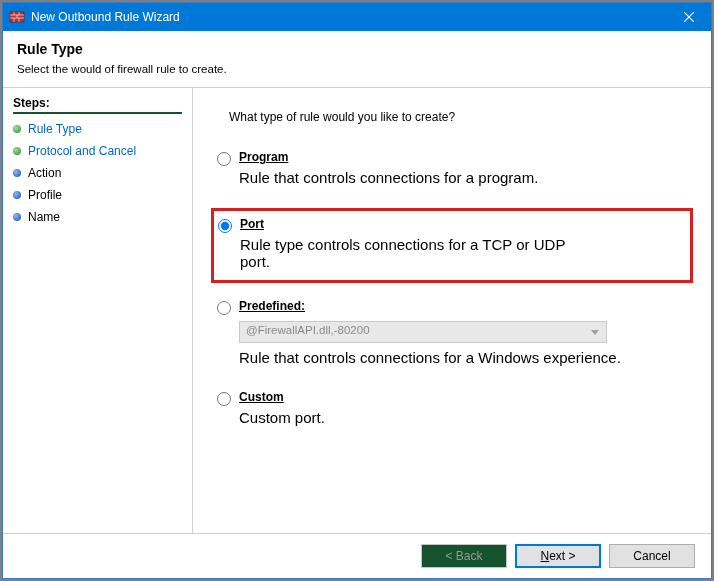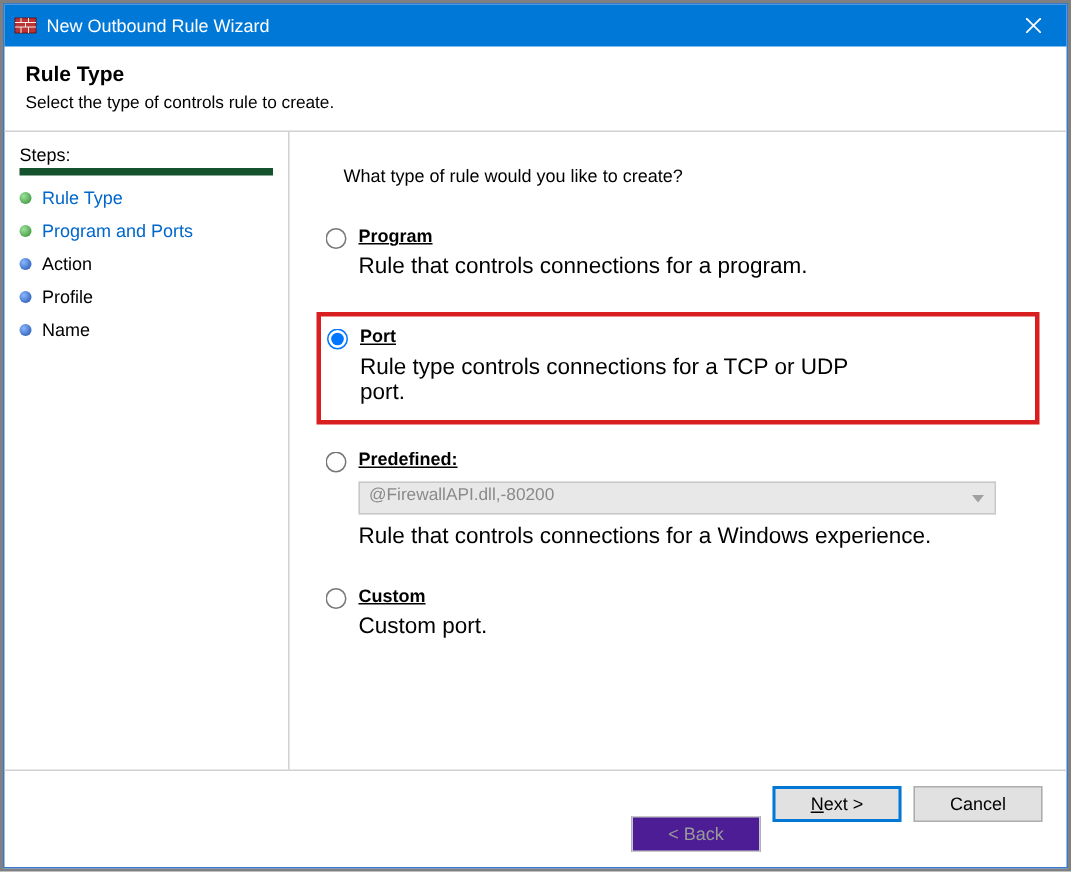--- a/index.html
+++ b/index.html
@@ -60,24 +60,24 @@
     flex: 1;
     display: flex;
     min-height: 0;
   }
   .sidebar {
     width: 190px;
     border-right: 1px solid #d0d0d0;
     padding: 8px 10px;
   }
   .sidebar .steps-label {
-    font-weight: normal;
+    font-weight: bold;
     font-size: 12px;
     margin-bottom: 4px;
-    border-bottom: 5px solid #14532d;
+    border-bottom: 2px solid #14532d;
     padding-bottom: 2px;
   }
   .step {
     display: flex;
     align-items: center;
     padding: 4px 0;
     gap: 7px;
     font-size: 12px;
   }
   .step .bullet {
@@ -132,21 +132,21 @@
   .option.highlight {
     border: 3px solid #d81e1e;
     padding: 6px 110px 10px 4px;
     margin-left: -6px;
     margin-right: -6px;
     margin-bottom: 14px;
   }
   .dropdown {
     margin-left: 22px;
     margin-top: 6px;
-    width: 425px;
+    width: 368px;
     height: 22px;
     background: #e8e8e8;
     border: 1px solid #c8c8c8;
     color: #8a8a8a;
     font-size: 11.5px;
     padding: 2px 22px 2px 6px;
     position: relative;
   }
   .dropdown::after {
     content: "";
@@ -168,23 +168,22 @@
     height: 24px;
     font-size: 12px;
     background: #e1e1e1;
     border: 1px solid #adadad;
     cursor: default;
     font-family: inherit;
     padding: 0 10px;
   }
   .btn:disabled {
     color: #9a9a9a;
-    background: #4c1d95;
+    background: #14532d;
     border-color: #c8c8c8;
-    margin-top: 20px;
   }
   .btn.default {
     border: 2px solid #0078d7;
   }
 </style>
 </head>
 <body>
 
 <div class="window">
 
@@ -205,35 +204,35 @@
     <span class="close">
       <svg width="10" height="10" viewBox="0 0 10 10">
         <line x1="0" y1="0" x2="10" y2="10" stroke="#fff" stroke-width="1.2"></line>
         <line x1="10" y1="0" x2="0" y2="10" stroke="#fff" stroke-width="1.2"></line>
       </svg>
     </span>
   </div>
 
   <div class="header">
     <h1>Rule Type</h1>
-    <p>Select the type of controls rule to create.</p>
+    <p>Select the would of firewall rule to create.</p>
   </div>
 
   <div class="body">
 
     <div class="sidebar">
       <div class="steps-label">Steps:</div>
 
       <div class="step link">
         <span class="bullet"></span>
         <span>Rule Type</span>
       </div>
       <div class="step link">
         <span class="bullet"></span>
-        <span>Program and Ports</span>
+        <span>Protocol and Cancel</span>
       </div>
       <div class="step">
         <span class="bullet blue"></span>
         <span>Action</span>
       </div>
       <div class="step">
         <span class="bullet blue"></span>
         <span>Profile</span>
       </div>
       <div class="step">

